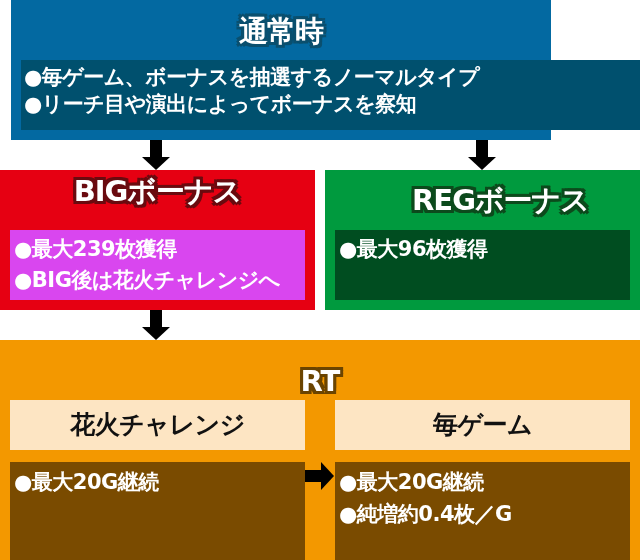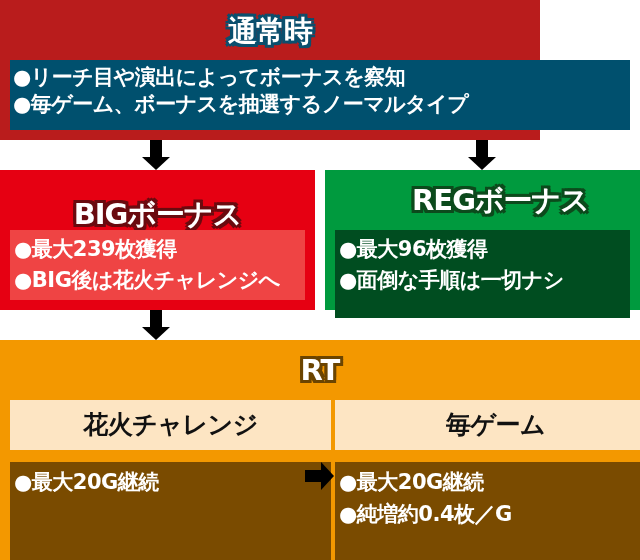--- a/index.html
+++ b/index.html
@@ -12,75 +12,75 @@
   .abs { position: absolute; box-sizing: border-box; }
   .section-title {
     position: absolute; left: 0; right: 0; text-align: center;
     color: #ffffff; font-size: 29px; line-height: 34px; font-weight: bold;
     letter-spacing: -1px; white-space: nowrap;
   }
   .bullets { position: absolute; color: #ffffff; font-weight: bold; white-space: nowrap; }
   .bullets .line { display: block; }
 
   
-  #normal { left: 0; top: 0; width: 540px; height: 140px; background: #b91c1c; }
+  #normal { left: 11px; top: 0; width: 540px; height: 140px; background: #0369a1; }
   #normal .section-title { top: 14px;
     text-shadow: -3px -3px 0 #0a4f6e, 3px -3px 0 #0a4f6e, -3px 3px 0 #0a4f6e, 3px 3px 0 #0a4f6e,
                  0 -3px 0 #0a4f6e, 0 3px 0 #0a4f6e, -3px 0 0 #0a4f6e, 3px 0 0 #0a4f6e; }
   #normal .inner { left: 10px; top: 60px; width: 620px; height: 70px; background: #00506e; }
   #normal .bullets { left: 3px; top: 4px; font-size: 21px; line-height: 27px; letter-spacing: -0.5px; }
 
   
   .arrow-down { position: absolute; width: 28px; height: 30px; }
   .arrow-down .shaft { position: absolute; left: 8px; top: 0; width: 12px; height: 18px; background: #000; }
   .arrow-down .head { position: absolute; left: 0; top: 17px; width: 0; height: 0;
     border-left: 14px solid transparent; border-right: 14px solid transparent; border-top: 13px solid #000; }
   .arrow-right { position: absolute; width: 30px; height: 28px; }
   .arrow-right .shaft { position: absolute; left: 0; top: 8px; width: 17px; height: 12px; background: #000; }
   .arrow-right .head { position: absolute; left: 16px; top: 0; width: 0; height: 0;
     border-top: 14px solid transparent; border-bottom: 14px solid transparent; border-left: 13px solid #000; }
 
   
   #big { left: 0; top: 170px; width: 315px; height: 140px; background: #e60012; }
-  #big .section-title { top: 27px;
+  #big .section-title { top: 4px;
     text-shadow: -3px -3px 0 #6a0a0f, 3px -3px 0 #6a0a0f, -3px 3px 0 #6a0a0f, 3px 3px 0 #6a0a0f,
                  0 -3px 0 #6a0a0f, 0 3px 0 #6a0a0f, -3px 0 0 #6a0a0f, 3px 0 0 #6a0a0f; }
-  #big .inner { left: 10px; top: 60px; width: 295px; height: 70px; background: #ef4444; }
+  #big .inner { left: 10px; top: 60px; width: 295px; height: 70px; background: #d946ef; }
 
   
   #reg { left: 325px; top: 170px; width: 315px; height: 140px; background: #009a3e; }
   #reg .section-title { top: 13px;
     text-shadow: -3px -3px 0 #0c4a1c, 3px -3px 0 #0c4a1c, -3px 3px 0 #0c4a1c, 3px 3px 0 #0c4a1c,
                  0 -3px 0 #0c4a1c, 0 3px 0 #0c4a1c, -3px 0 0 #0c4a1c, 3px 0 0 #0c4a1c; margin-left: 36px; }
-  #reg .inner { left: 10px; top: 60px; width: 295px; height: 88px; background: #004d20; }
+  #reg .inner { left: 10px; top: 60px; width: 295px; height: 70px; background: #004d20; }
 
   .bonus-bullets { left: 4px; top: 4px; font-size: 21px; line-height: 31px; letter-spacing: -0.5px; }
 
   
   #rt { left: 0; top: 340px; width: 640px; height: 220px; background: #f39800; }
-  #rt .section-title { top: 13px;
+  #rt .section-title { top: 24px;
     text-shadow: -3px -3px 0 #6b4400, 3px -3px 0 #6b4400, -3px 3px 0 #6b4400, 3px 3px 0 #6b4400,
                  0 -3px 0 #6b4400, 0 3px 0 #6b4400, -3px 0 0 #6b4400, 3px 0 0 #6b4400; }
-  .rt-box { position: absolute; top: 60px; width: 295px; height: 150px; padding-left: 26px; }
+  .rt-box { position: absolute; top: 60px; width: 295px; height: 150px; }
   .rt-box .head { position: absolute; left: 0; top: 0; width: 100%; height: 50px; background: #fde5c3;
     color: #111; font-size: 25px; line-height: 50px; text-align: center; letter-spacing: -0.5px; white-space: nowrap; }
   .rt-box .body { position: absolute; left: 0; top: 50px; width: 100%; height: 100px; background: #7a4b00; margin-top: 12px; }
   .rt-box .bullets { left: 4px; top: 5px; font-size: 21px; line-height: 31.5px; letter-spacing: -0.5px; }
   #rt-challenge { left: 10px; }
   #rt-game { left: 335px; }
 </style>
 </head>
 <body>
 
 <div id="normal" class="abs">
   <div class="section-title">通常時</div>
   <div class="abs inner">
     <div class="bullets">
+      <span class="line">●毎ゲーム、ボーナスを抽選するノーマルタイプ</span>
       <span class="line">●リーチ目や演出によってボーナスを察知</span>
-      <span class="line">●毎ゲーム、ボーナスを抽選するノーマルタイプ</span>
     </div>
   </div>
 </div>
 
 <div class="arrow-down" style="left:142px; top:140px;">
   <div class="shaft"></div>
   <div class="head"></div>
 </div>
 <div class="arrow-down" style="left:468px; top:140px;">
   <div class="shaft"></div>
@@ -95,21 +95,20 @@
       <span class="line">●BIG後は花火チャレンジへ</span>
     </div>
   </div>
 </div>
 
 <div id="reg" class="abs">
   <div class="section-title">REGボーナス</div>
   <div class="abs inner">
     <div class="bullets bonus-bullets">
       <span class="line">●最大96枚獲得</span>
-      <span class="line">●面倒な手順は一切ナシ</span>
     </div>
   </div>
 </div>
 
 <div class="arrow-down" style="left:142px; top:310px;">
   <div class="shaft"></div>
   <div class="head"></div>
 </div>
 
 <div id="rt" class="abs">

